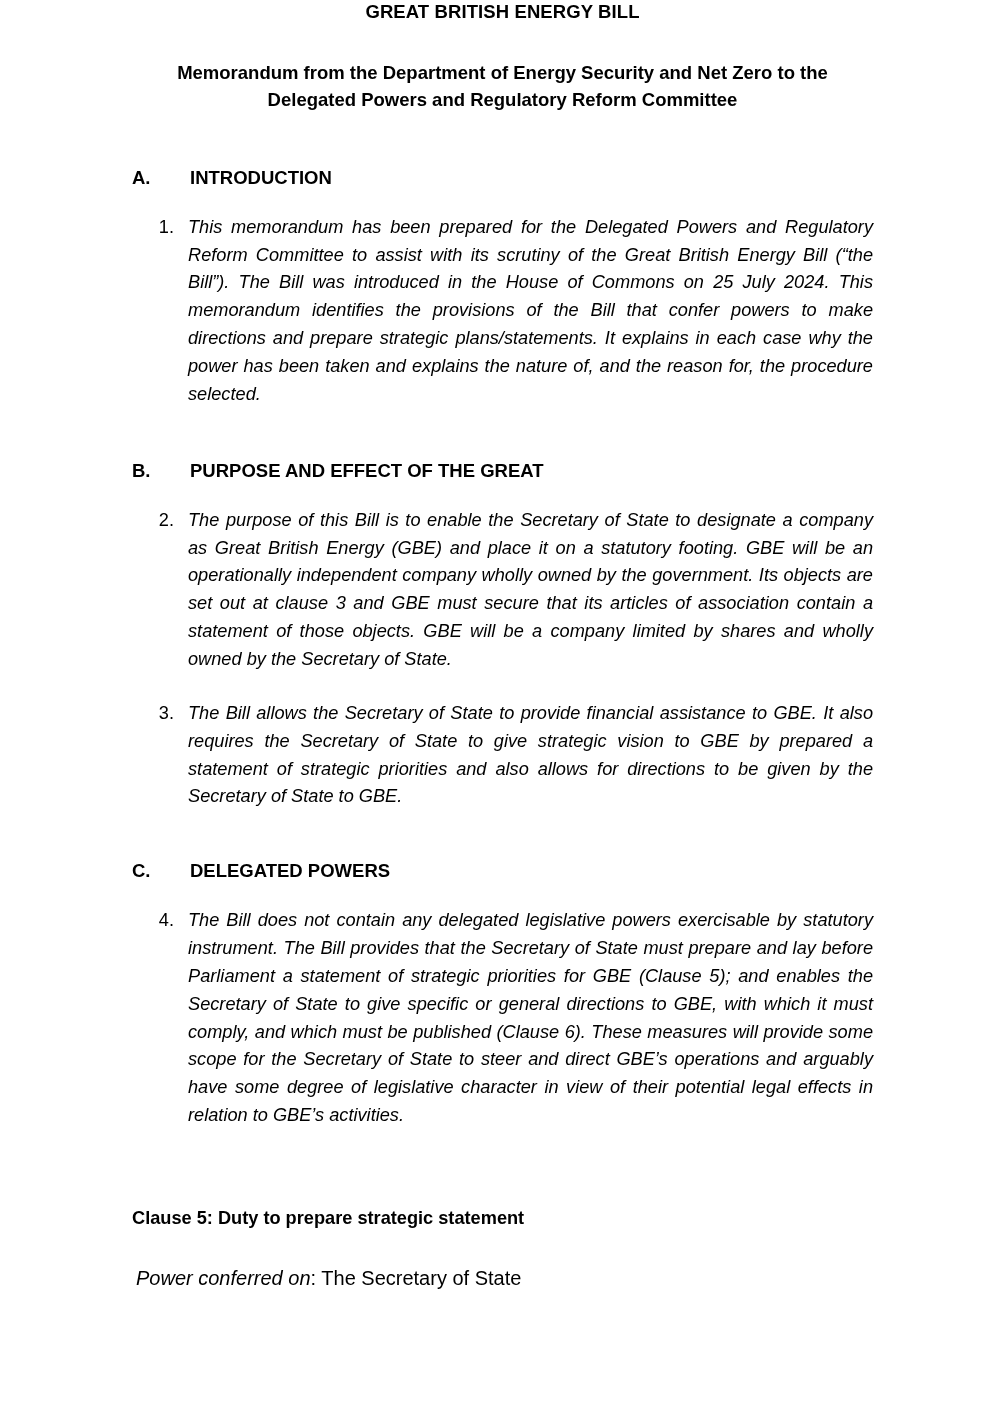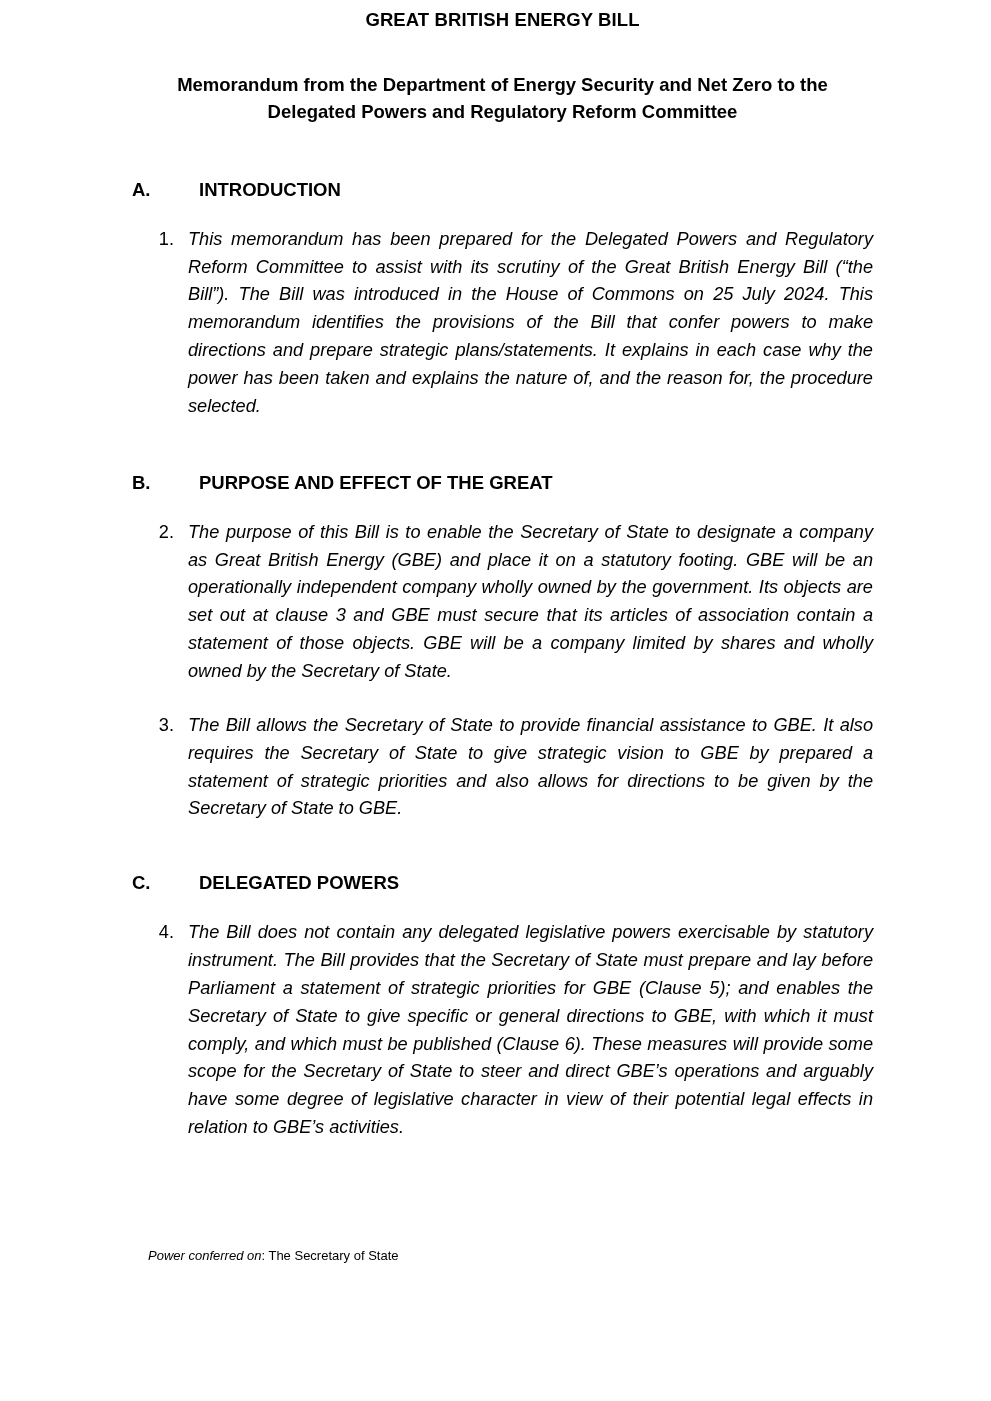--- a/index.html
+++ b/index.html
@@ -25,21 +25,21 @@
     top: 0;
     width: 741px;
   }
 
   
   .doc-title {
     text-align: center;
     font-weight: bold;
     font-size: 18.5px;
     letter-spacing: 0.1px;
-    margin: 8px;
+    margin: 0;
     line-height: 1.25;
   }
   .doc-subtitle {
     text-align: center;
     font-weight: bold;
     font-size: 18.5px;
     margin: 4px;
     padding-top: 33px;
     line-height: 1.45;
     padding-left: 16px;
@@ -52,21 +52,20 @@
     font-weight: bold;
     font-size: 18.5px;
     line-height: 1.3;
   }
   .section-heading .sec-letter {
     width: 58px;
     flex: 0 0 58px;
   }
   .section-heading .sec-title {
     flex: 1;
-    margin-left: 9px;
   }
   .sec-a { margin-top: 52px; }
   .sec-b { margin-top: 50px; }
   .sec-c { margin-top: 48px; }
 
   
   .num-para {
     display: flex;
     font-size: 18.2px;
     line-height: 1.53;
@@ -93,23 +92,23 @@
   .clause-block {
     margin-top: 76px;
   }
   .clause-heading {
     font-weight: bold;
     font-size: 18.2px;
     line-height: 1.4;
     margin: 0;
   }
   .power-line {
-    font-size: 13px;
+    font-size: 20px;
     line-height: 1.4;
-    margin: 16px;
+    margin: 4px;
     padding-top: 29px;
   }
   .power-line .lbl {
     font-style: italic;
   }
 </style>
 </head>
 <body>
 
 <div class="page">
@@ -143,20 +142,21 @@
     <div class="section-heading sec-c">
       <span class="sec-letter">C.</span>
       <span class="sec-title">DELEGATED POWERS</span>
     </div>
     <div class="num-para para-gap-4">
       <span class="num">4.</span>
       <span class="body">The Bill does not contain any delegated legislative powers exercisable by statutory instrument. The Bill provides that the Secretary of State must prepare and lay before Parliament a statement of strategic priorities for GBE (Clause 5); and enables the Secretary of State to give specific or general directions to GBE, with which it must comply, and which must be published (Clause 6). These measures will provide some scope for the Secretary of State to steer and direct GBE’s operations and arguably have some degree of legislative character in view of their potential legal effects in relation to GBE’s activities.</span>
     </div>
 
     <div class="clause-block">
+      <div class="clause-heading">Clause 5: Duty to prepare strategic statement</div>
 
       <div class="power-line">
         <span class="lbl">Power conferred on</span><span>: The Secretary of State</span>
       </div>
 
       <div class="power-line">
         
       </div>
 
     </div>

